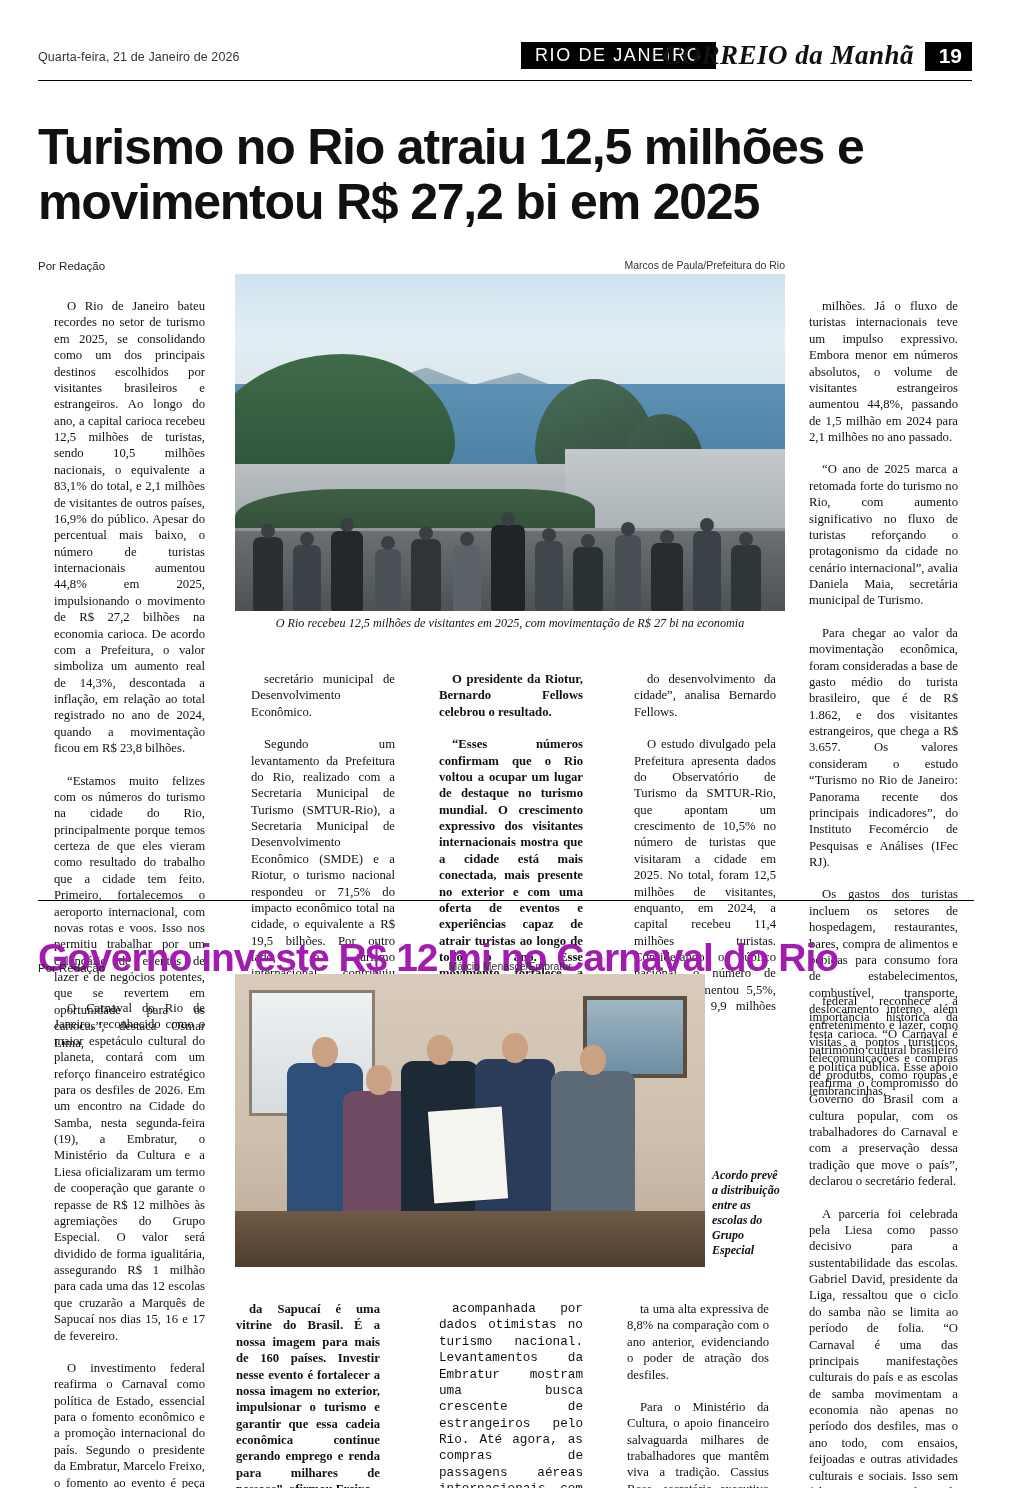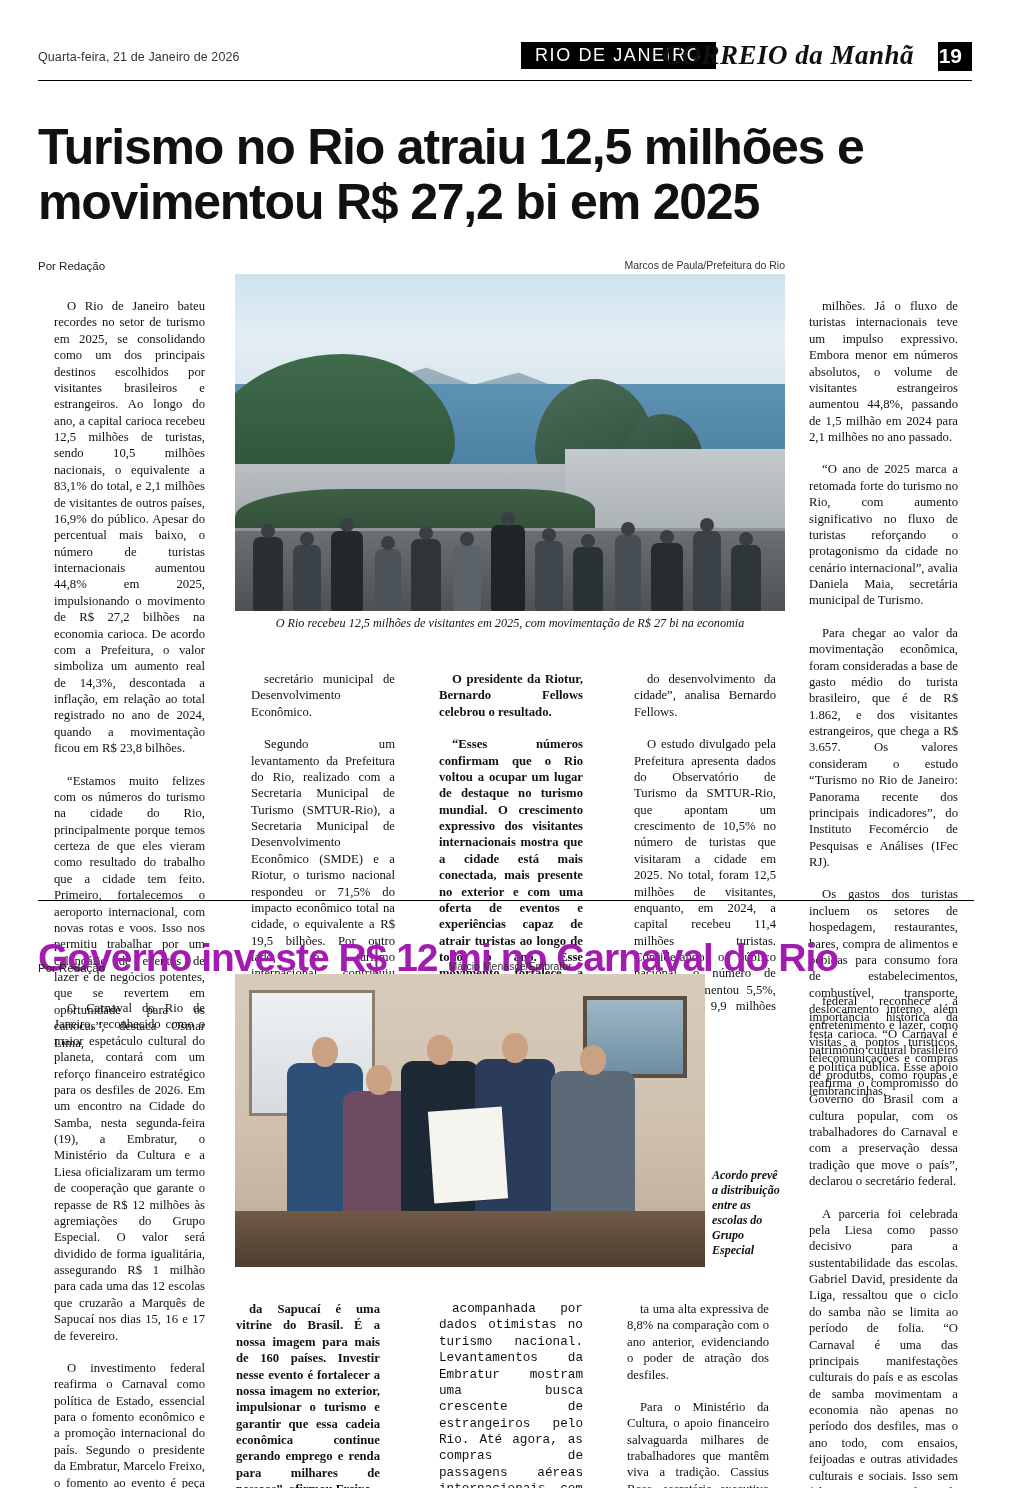--- a/index.html
+++ b/index.html
@@ -60,21 +60,21 @@
     color: #111111;
   }
   .page-num {
     position: absolute;
     right: 0px; top: 0px;
     background: #000000;
     color: #ffffff;
     font-family: "Liberation Sans", sans-serif;
     font-size: 21px;
     font-weight: bold;
-    padding: 3px 10px 4px 1px;
+    padding: 3px 10px 4px 14px;
     line-height: 1.05;
   }
   .rule-top {
     position: absolute;
     left: 38px; top: 80px;
     width: 934px;
     height: 1px;
     background: #000000;
   }
 

